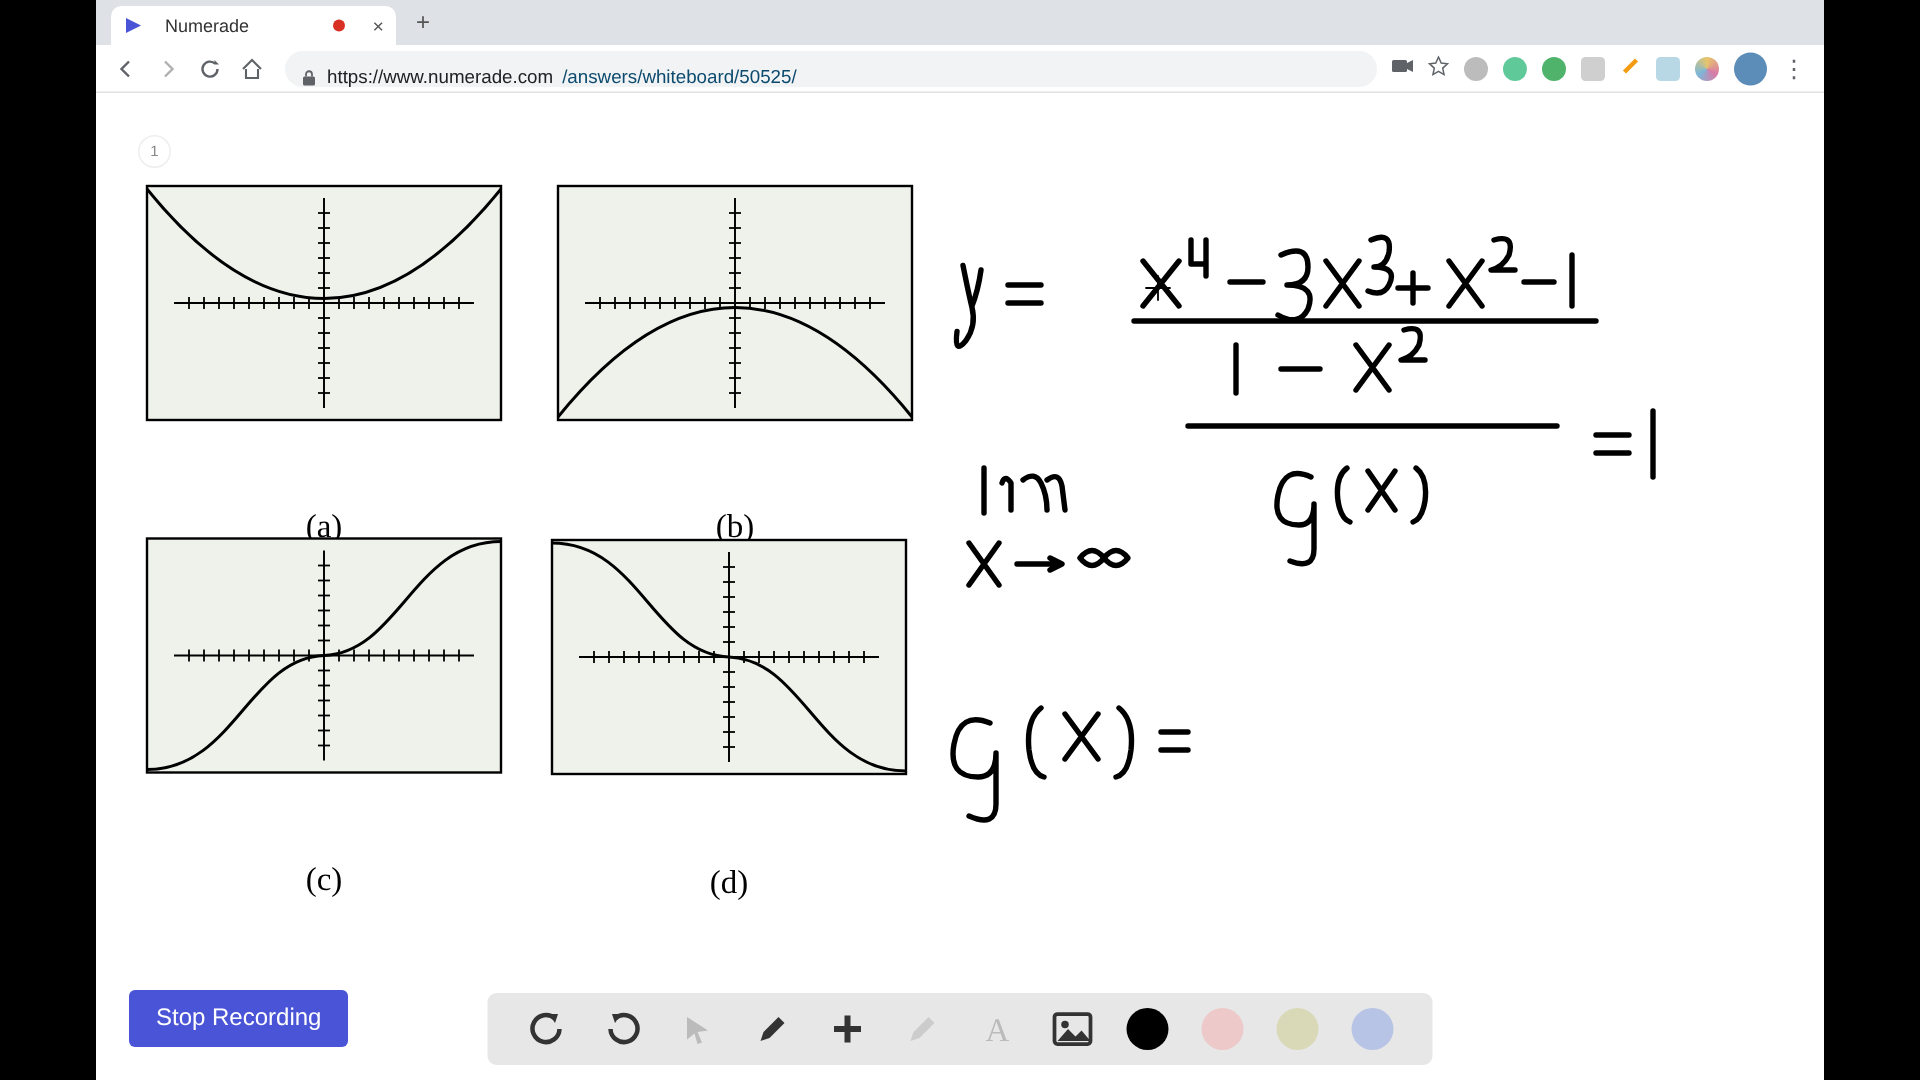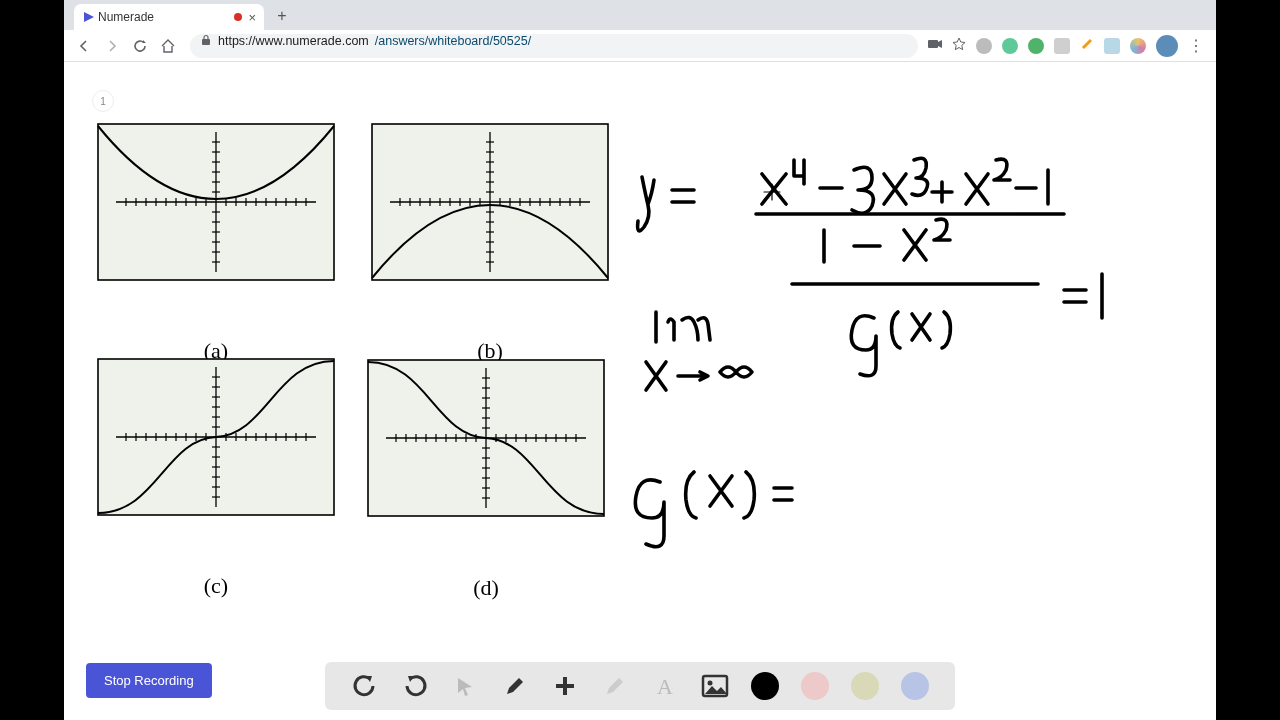--- a/index.html
+++ b/index.html
@@ -5,49 +5,49 @@
   * { box-sizing: border-box; margin: 0; padding: 0; }
   html, body { width: 1280px; height: 720px; overflow: hidden; font-family: -apple-system, BlinkMacSystemFont, "Segoe UI", Arial, sans-serif; }
   body { display: flex; }
   .pillar { background: #000; height: 720px; }
   .pillar.left { width: 64px; }
   .pillar.right { width: 64px; }
   .center { width: 1152px; height: 720px; background: #fff; display: flex; flex-direction: column; }
 
   
   .tabstrip { height: 30px; background: #dee1e6; display: flex; align-items: flex-end; padding-left: 10px; }
-  .tab { background: #fff; height: 26px; min-width: 190px; border-radius: 7px 7px 0 0; display: flex; align-items: center; padding: 0 8px; gap: 2px; font-size: 12px; color: #333; }
+  .tab { background: #fff; height: 26px; min-width: 190px; border-radius: 7px 7px 0 0; display: flex; align-items: center; padding: 0 8px; gap: 14px; font-size: 12px; color: #333; }
   .tab .favicon { width: 14px; height: 14px; display:flex; align-items:center; justify-content:center; }
   .rec-dot { width: 8px; height: 8px; border-radius: 50%; background: #d93025; margin-left: auto; }
   .tab-close { font-size: 13px; color: #555; margin-left: 4px; }
   .newtab { width: 24px; height: 24px; display:flex; align-items:center; justify-content:center; color:#555; font-size:16px; margin-left:6px; margin-bottom:2px; }
 
   
   .addrbar { height: 32px; background: #fff; border-bottom: 1px solid #e0e0e0; display: flex; align-items: center; padding: 0 8px; gap: 10px; font-size: 13px; color: #5f6368; }
   .nav-icons { display:flex; gap:12px; align-items:center; padding: 0 4px; }
   .nav-icon { width:16px; height:16px; display:flex; align-items:center; justify-content:center; color:#5f6368; }
   .nav-icon.disabled { color:#b0b0b0; }
-  .url-wrap { flex:1; display:flex; align-items:flex-start; gap:6px; background:#f1f3f4; border-radius:14px; height:24px; padding:0 10px; font-size:12.5px; color:#202124; }
+  .url-wrap { flex:1; display:flex; align-items:flex-end; gap:6px; background:#f1f3f4; border-radius:14px; height:24px; padding:0 10px; font-size:12.5px; color:#202124; }
   .lock { width:12px; height:12px; }
   .url-host { color:#202124; }
   .url-path { color:#0c4a6e; }
   .ext-icons { display:flex; gap:10px; align-items:center; padding-right:4px; }
   .ext-dot { width:16px; height:16px; border-radius:50%; }
   .avatar { width:22px; height:22px; border-radius:50%; background:#5b8db8; }
   .menu-dots { font-size:16px; color:#5f6368; }
 
   
   .content { flex:1; position:relative; background:#fff; }
   .page-ind { position:absolute; left:28px; top:28px; width:22px; height:22px; border-radius:50%; border:1px solid #eee; display:flex; align-items:center; justify-content:center; font-size:10px; color:#888; }
 
   .svgwrap { position:absolute; left:0; top:0; }
 
   
   .footer { position:absolute; bottom:0; left:0; right:0; height:72px; display:flex; align-items:center; }
-  .stop-btn { position:absolute; left:22px; bottom:22px; background:#4a54d6; color:#fff; border:none; border-radius:4px; padding:10px 18px; font-size:13px; cursor:pointer; }
+  .stop-btn { position:absolute; left:22px; bottom:22px; background:#4a54d6; color:#fff; border:none; border-radius:4px; padding:10px 18px; font-size:16px; cursor:pointer; }
   .toolbar { position:absolute; left:50%; transform:translateX(-50%); bottom:10px; background:#e7e7e7; border-radius:6px; display:flex; align-items:center; gap:22px; padding:10px 26px; }
   .tool { width:28px; height:28px; display:flex; align-items:center; justify-content:center; color:#333; }
   .tool.disabled { color:#bbb; }
   .swatch { width:28px; height:28px; border-radius:50%; }
   .sw-black { background:#000; }
   .sw-pink { background:#eec9c9; }
   .sw-olive { background:#d9d9b8; }
   .sw-blue { background:#b8c4e6; }
 </style>
 </head>

